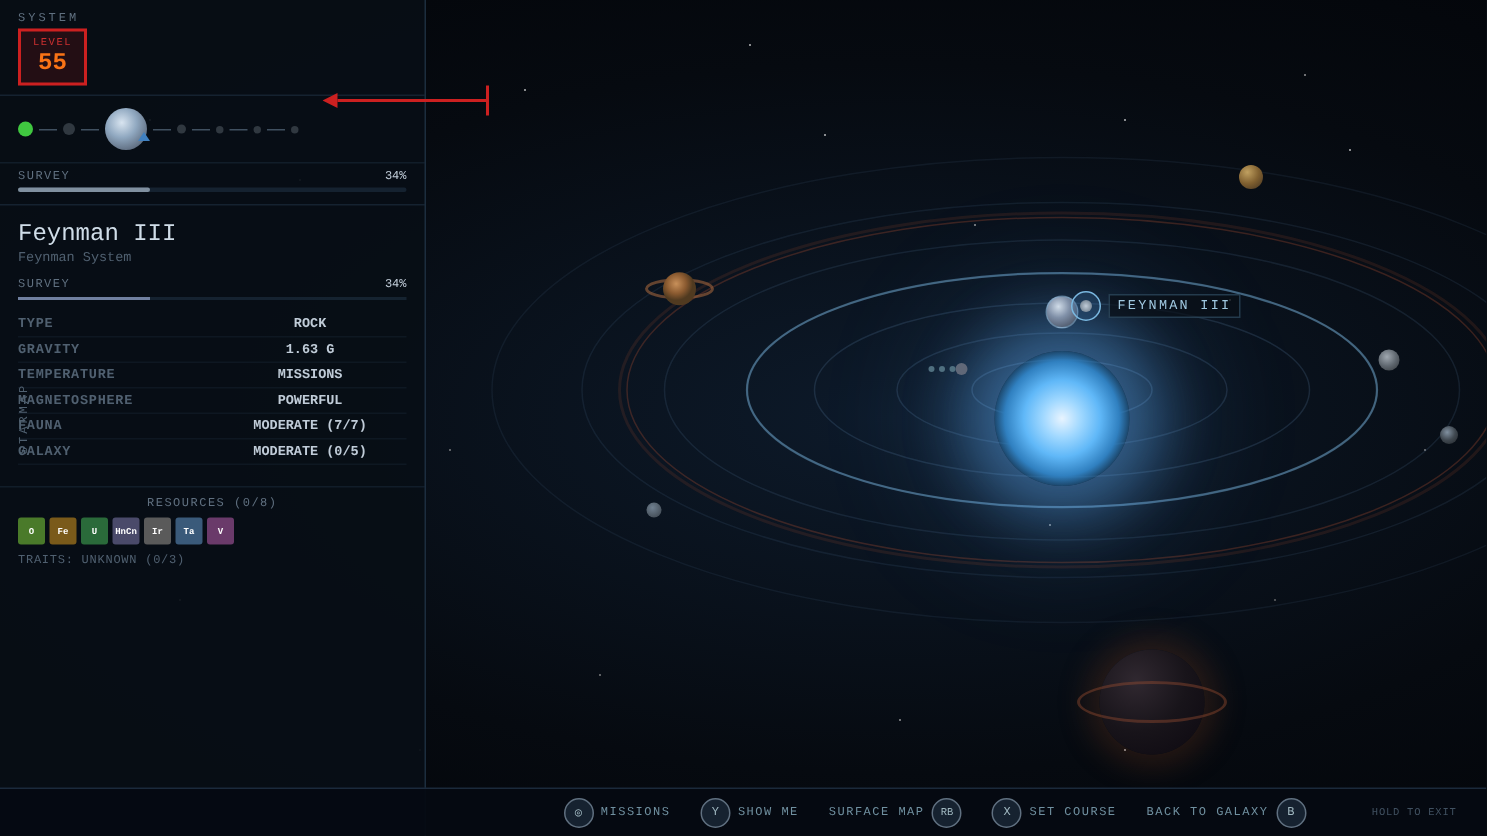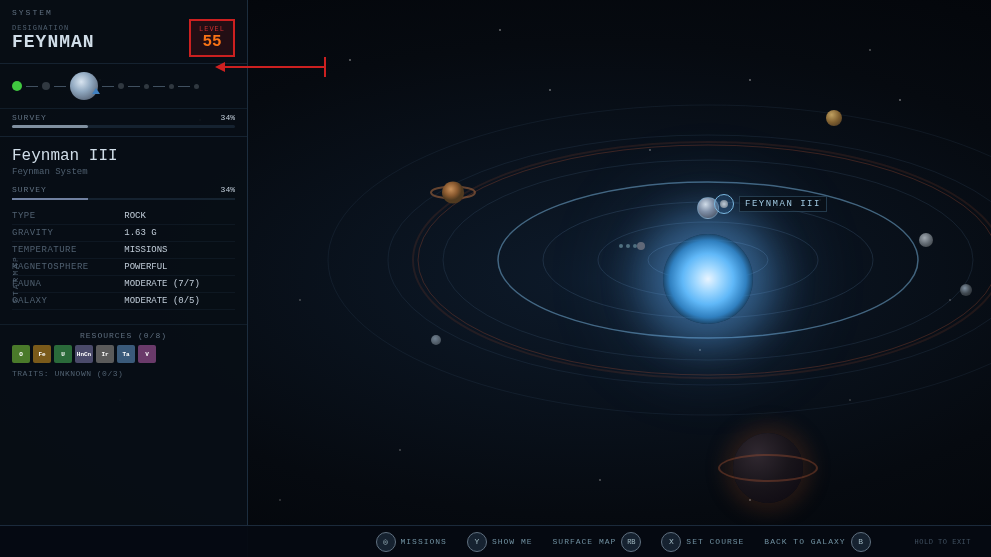--- a/index.html
+++ b/index.html
@@ -59,21 +59,21 @@
       background: radial-gradient(circle, #e8f4ff 0%, #a0d8ff 20%, #60b8f8 40%, #3080c0 60%, transparent 80%);
       box-shadow: 0 0 40px 20px rgba(100, 180, 255, 0.4), 0 0 80px 40px rgba(80, 150, 220, 0.2);
       z-index: 5;
     }
 
     
     .sidebar {
       position: absolute;
       left: 0;
       top: 0;
-      width: 248px;
+      width: 284px;
       height: 100%;
       background: rgba(8, 14, 22, 0.92);
       border-right: 1px solid rgba(80, 120, 160, 0.3);
       z-index: 20;
     }
 
     .system-header {
       padding: 8px 12px 6px;
       border-bottom: 1px solid rgba(80, 120, 160, 0.2);
     }
@@ -198,28 +198,29 @@
       width: 100%;
       border-collapse: collapse;
       margin-bottom: 8px;
     }
     .stats-table tr {
       border-bottom: 1px solid rgba(80, 120, 160, 0.1);
     }
     .stats-table td {
       padding: 3px 0;
       font-size: 9px;
+      font-weight: bold;
     }
     .stat-key {
       color: #506070;
       letter-spacing: 0.5px;
     }
     .stat-val {
       color: #c0ccd8;
-      text-align: left;
+      text-align: center;
       font-size: 9px;
     }
 
     
     .resources-section {
       padding: 6px 12px;
       border-top: 1px solid rgba(80, 120, 160, 0.15);
     }
     .resources-header {
       font-size: 8px;
@@ -452,24 +453,20 @@
 
 <div class="sidebar">
 
   <div style="position:absolute;left:-10px;top:50%;transform:translateY(-50%) rotate(-90deg);white-space:nowrap;">
     <span style="font-size:8px;letter-spacing:2px;color:#506070;">STARMAP</span>
   </div>
 
   <div class="system-header">
     <div class="system-label">SYSTEM</div>
     <div class="designation-row">
-      <div>
-        <div class="designation-label">DESIGNATION</div>
-        <div class="designation-name">FEYNMAN</div>
-      </div>
       <div class="level-box">
         <div class="level-label">LEVEL</div>
         <div class="level-value">55</div>
       </div>
     </div>
   </div>
 
   <div class="planet-row">
     <span class="planet-dot green"></span>
     <span class="planet-connector"></span>

